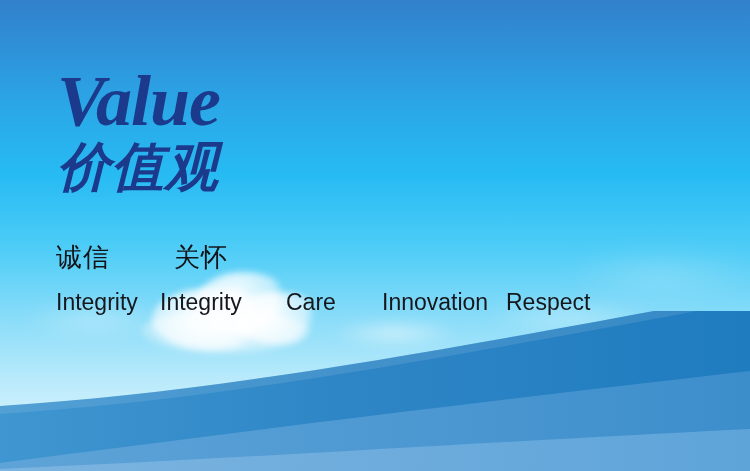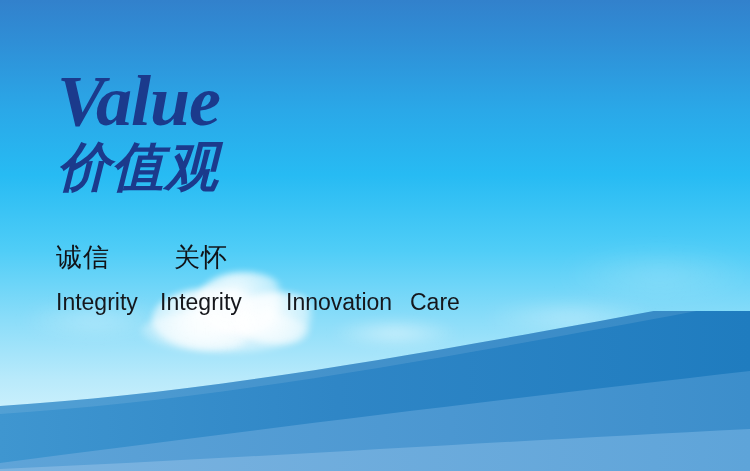--- a/index.html
+++ b/index.html
@@ -165,18 +165,19 @@
   </div>
 
   <div class="values">
     <div class="values-row values-row-zh">
       <span class="value-zh v-item vz-0">诚信</span>
       <span class="value-zh v-item vz-2">关怀</span>
     </div>
     <div class="values-row values-row-en">
       <span class="value-en v-item ve-0">Integrity</span>
       <span class="value-en v-item ve-1">Integrity</span>
+      <span class="value-en v-item ve-2">Care</span>
       <span class="value-en v-item ve-3">Innovation</span>
-      <span class="value-en v-item ve-2">Care</span>
+      <span class="value-en v-item ve-4">Respect</span>
     </div>
   </div>
 
 </div>
 
 </body></html>

